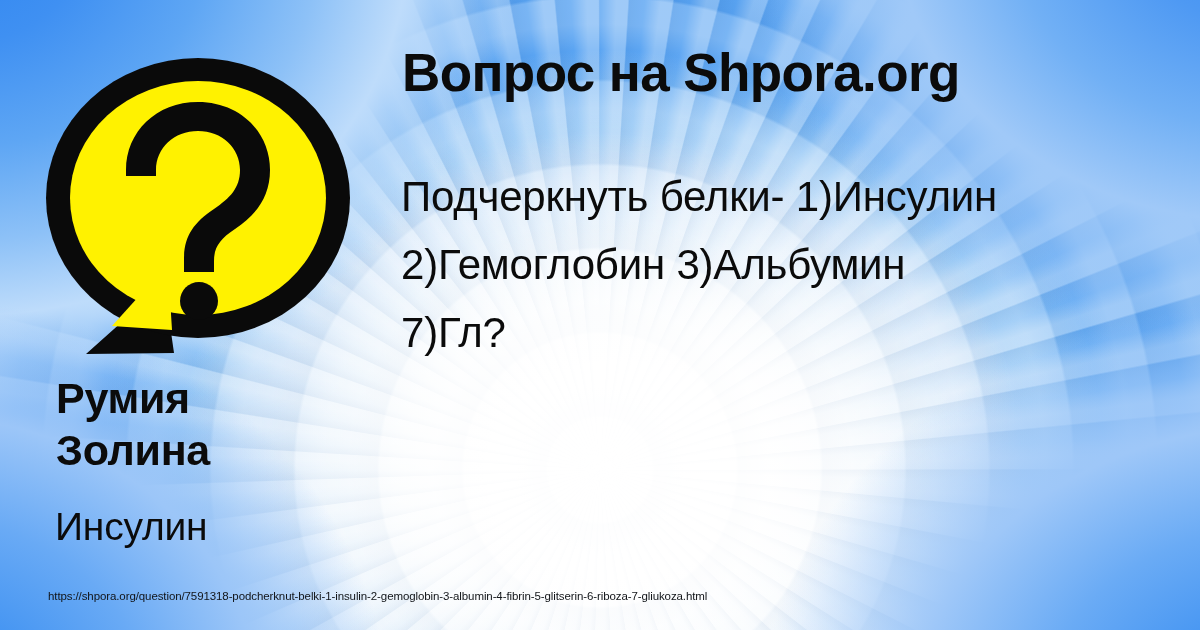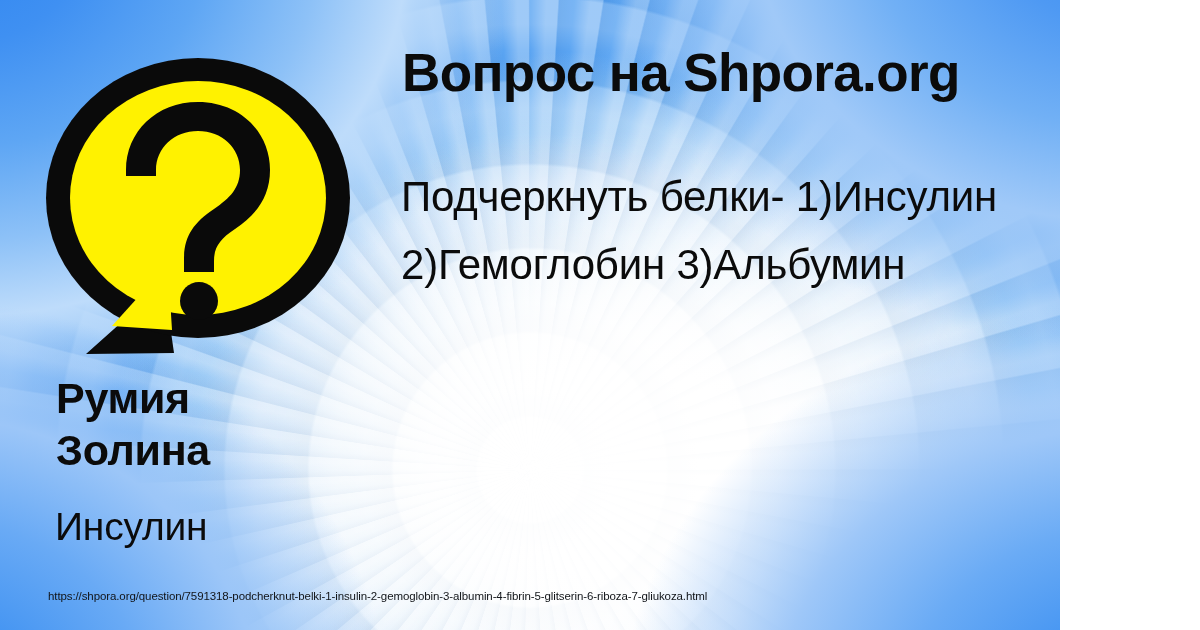--- a/index.html
+++ b/index.html
@@ -6,21 +6,21 @@
     margin: 0;
     padding: 0;
     background: #ffffff;
   }
   body {
     font-family: "Liberation Sans", "DejaVu Sans", sans-serif;
   }
 
   #canvas {
     position: relative;
-    width: 1060px;
+    width: 1200px;
     height: 630px;
     overflow: hidden;
     background: #eab308;
   }
 
   
   .bg-base {
     position: absolute;
     inset: 0;
     background:
@@ -205,20 +205,21 @@
         <circle cx="153" cy="243" r="19"></circle>
       </g>
     </svg>
   </div>
 
   <div class="title">Вопрос на Shpora.org</div>
 
   <div class="question-body">
     <div>Подчеркнуть белки- 1)Инсулин</div>
     <div>2)Гемоглобин 3)Альбумин</div>
+    <div>7)Гл?</div>
   </div>
 
   <div class="author">
     <div>Румия</div>
     <div>Золина</div>
   </div>
 
   <div class="subject">Инсулин</div>
 
   <div class="source-url">https://shpora.org/question/7591318-podcherknut-belki-1-insulin-2-gemoglobin-3-albumin-4-fibrin-5-glitserin-6-riboza-7-gliukoza.html</div>

